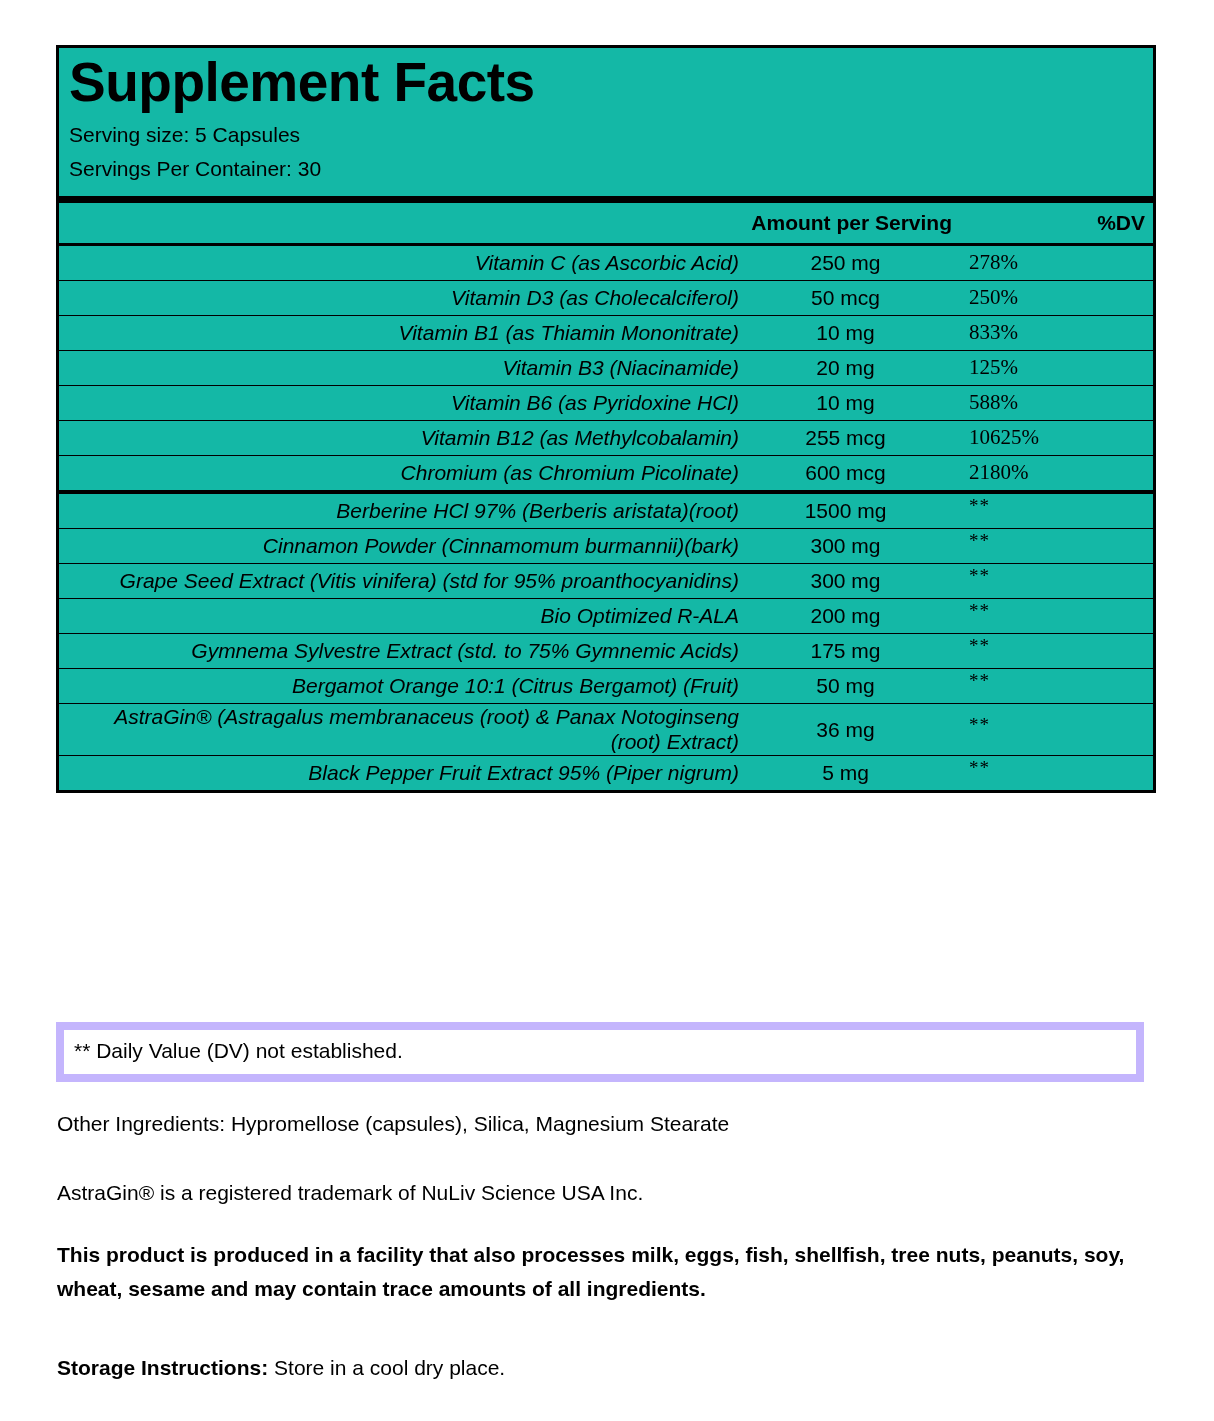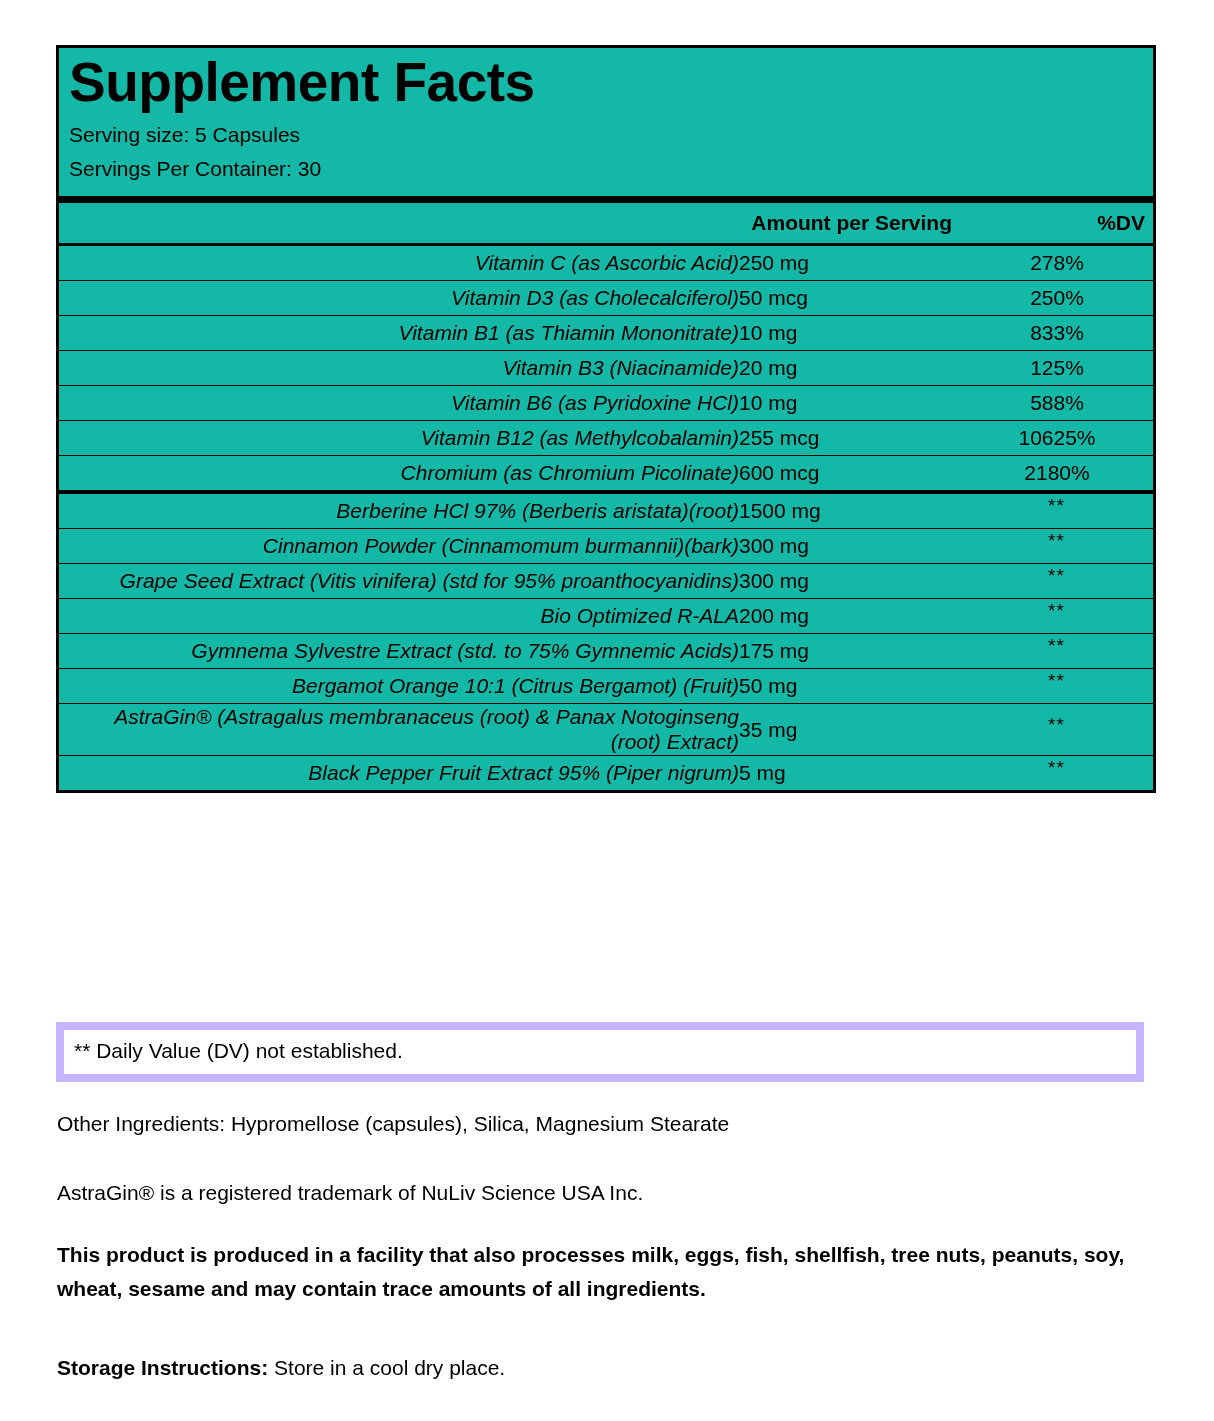--- a/index.html
+++ b/index.html
@@ -93,22 +93,22 @@
 
   .nut-row td {
     border-bottom: 1.5px solid #000;
     height: 34px;
     padding: 3px 10px 4px 10px;
     line-height: 1.22;
   }
   .nut-row:last-child td { border-bottom: none; }
 
   .c-name   { text-align: right; font-style: italic; }
-  .c-amount { text-align: left; padding-right: 17px !important; white-space: nowrap; }
-  .c-dv     { text-align: center; padding-right: 8px !important; white-space: nowrap; }
+  .c-amount { text-align: center; padding-right: 17px !important; white-space: nowrap; }
+  .c-dv     { text-align: left; padding-right: 8px !important; white-space: nowrap; font-family: Liberation Serif, serif; }
 
   
   .c-dv.dagger {
     vertical-align: middle;
     font-size: 19px;
     letter-spacing: 1px;
     padding-right: 9px !important;
   }
   .c-dv.dagger span {
     display: inline-block;
@@ -244,21 +244,21 @@
           <td class="c-amount">175 mg</td>
           <td class="c-dv dagger"><span>**</span></td>
         </tr>
         <tr class="nut-row">
           <td class="c-name">Bergamot Orange 10:1 (Citrus Bergamot) (Fruit)</td>
           <td class="c-amount">50 mg</td>
           <td class="c-dv dagger"><span>**</span></td>
         </tr>
         <tr class="nut-row">
           <td class="c-name">AstraGin® (Astragalus membranaceus (root) &amp; Panax Notoginseng (root) Extract)</td>
-          <td class="c-amount">35 mg</td>
+          <td class="c-amount">36 mg</td>
           <td class="c-dv dagger"><span>**</span></td>
         </tr>
         <tr class="nut-row">
           <td class="c-name">Black Pepper Fruit Extract 95% (Piper nigrum)</td>
           <td class="c-amount">5 mg</td>
           <td class="c-dv dagger"><span>**</span></td>
         </tr>
       </tbody>
     </table>
 

